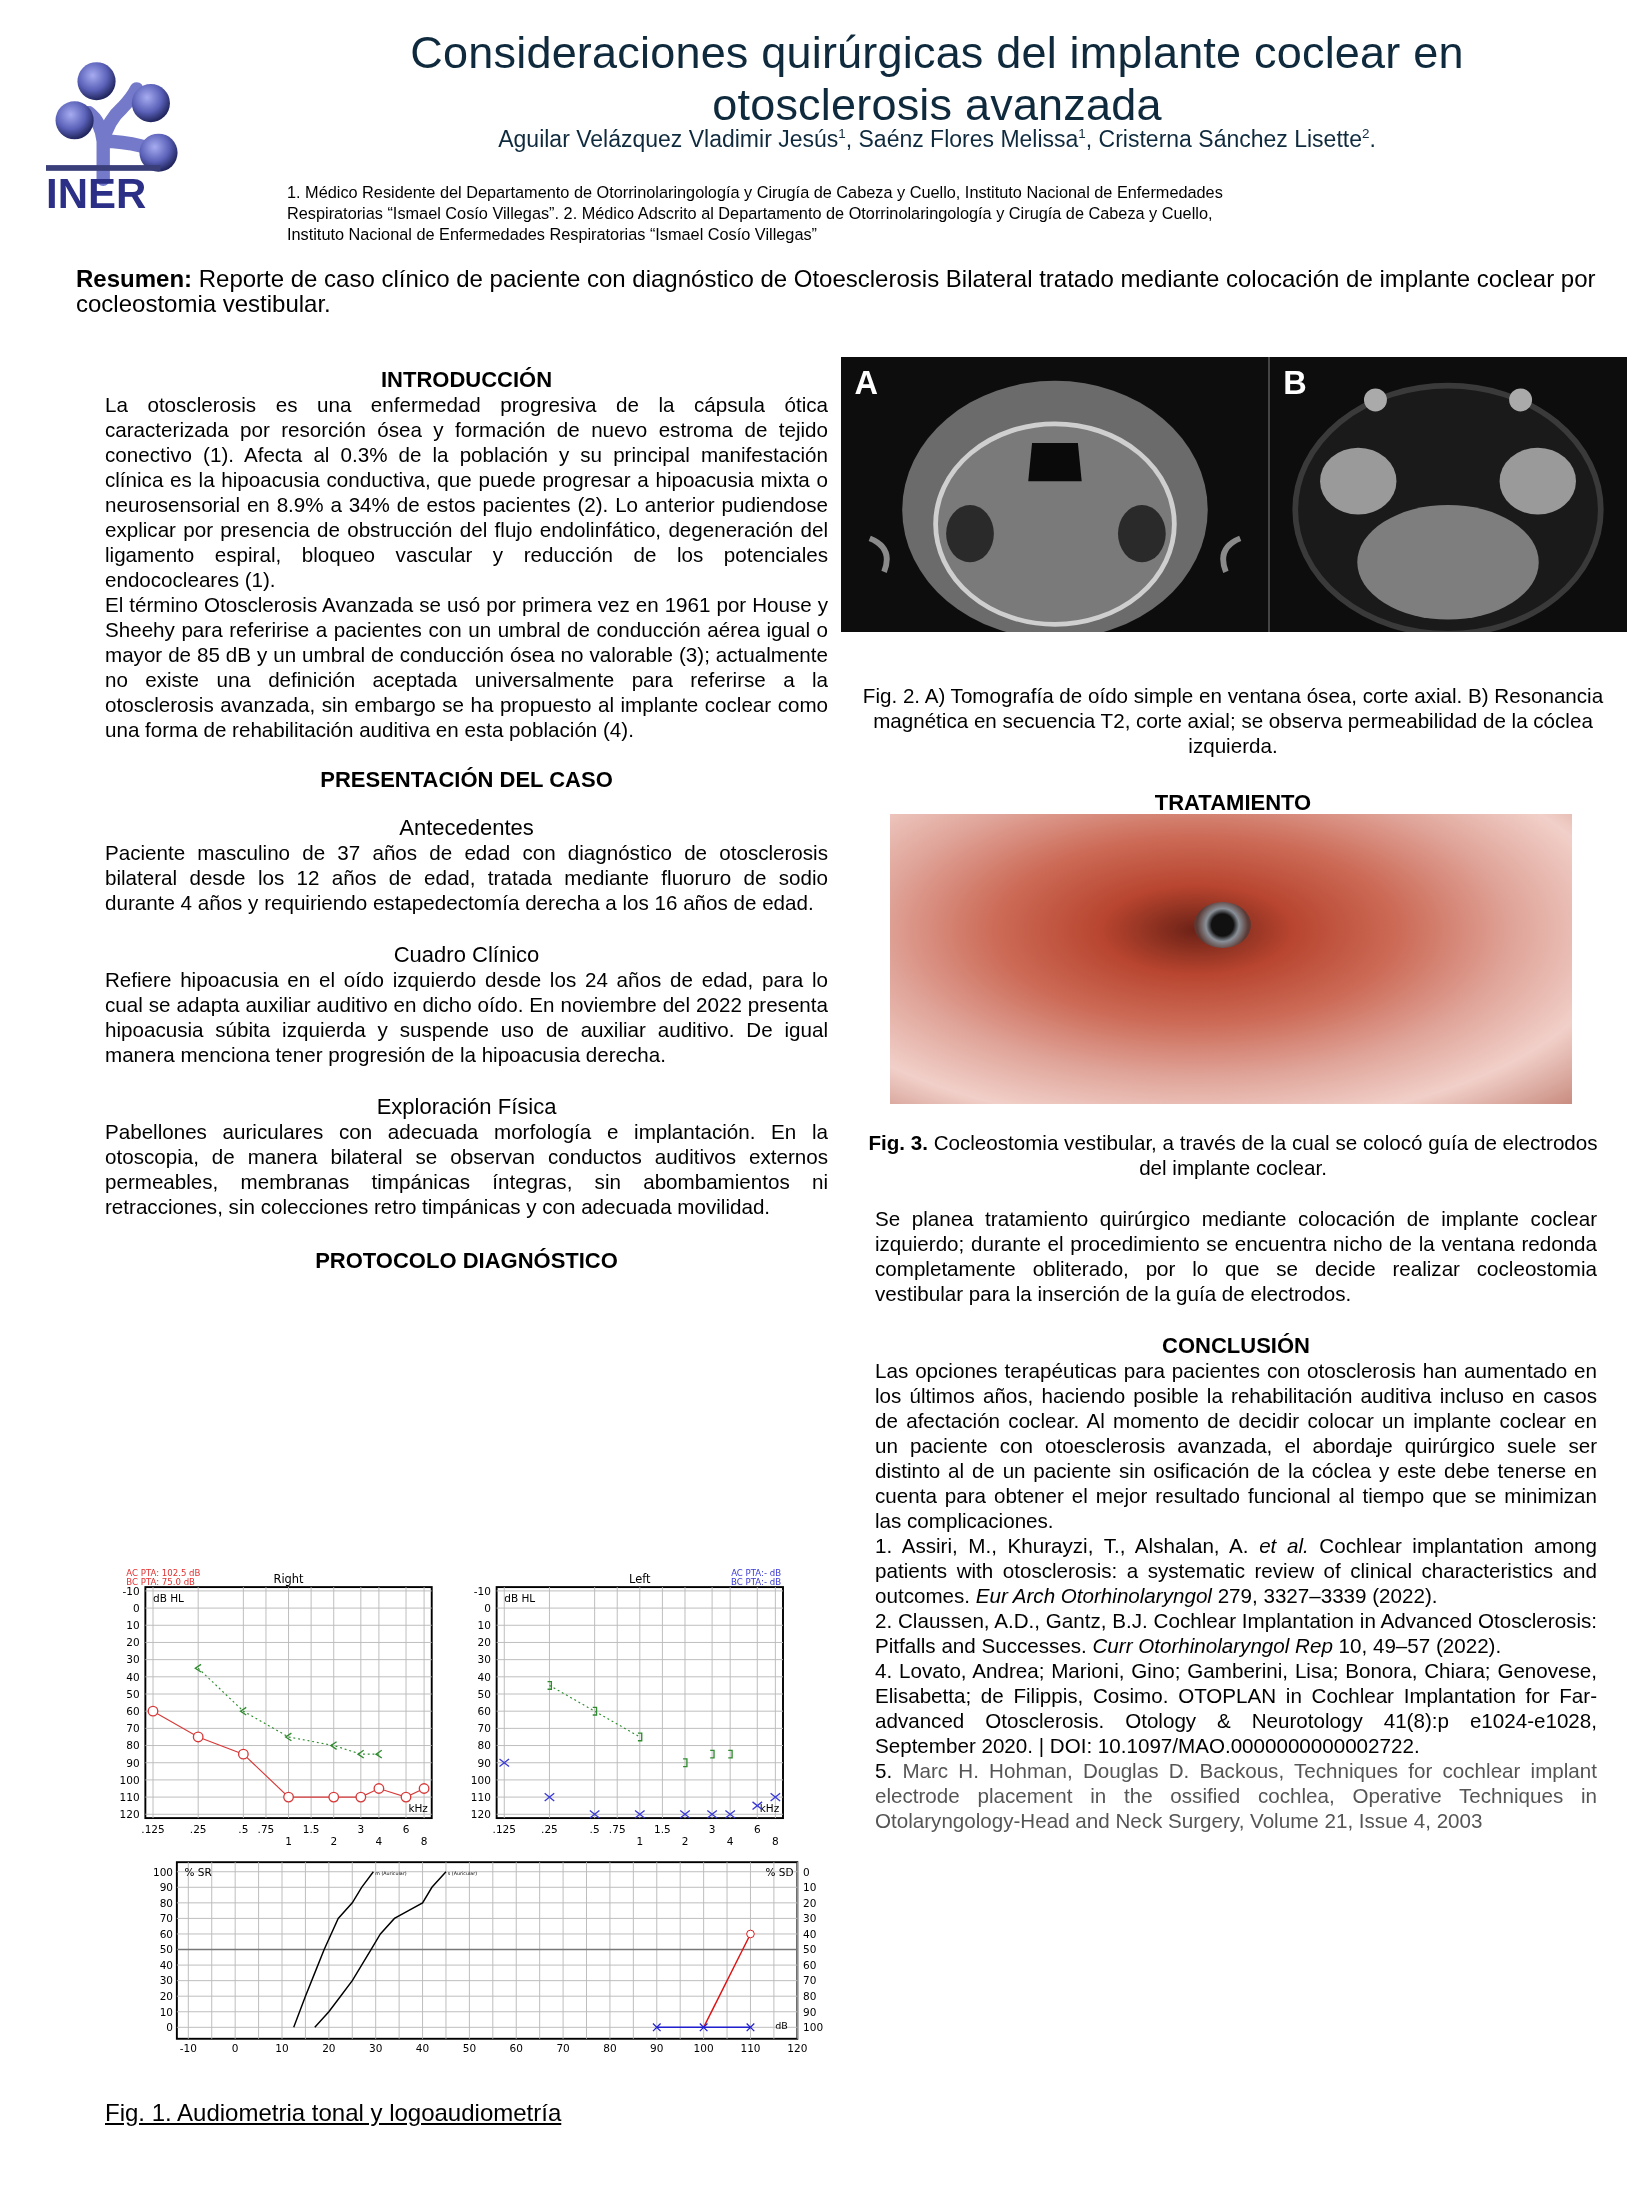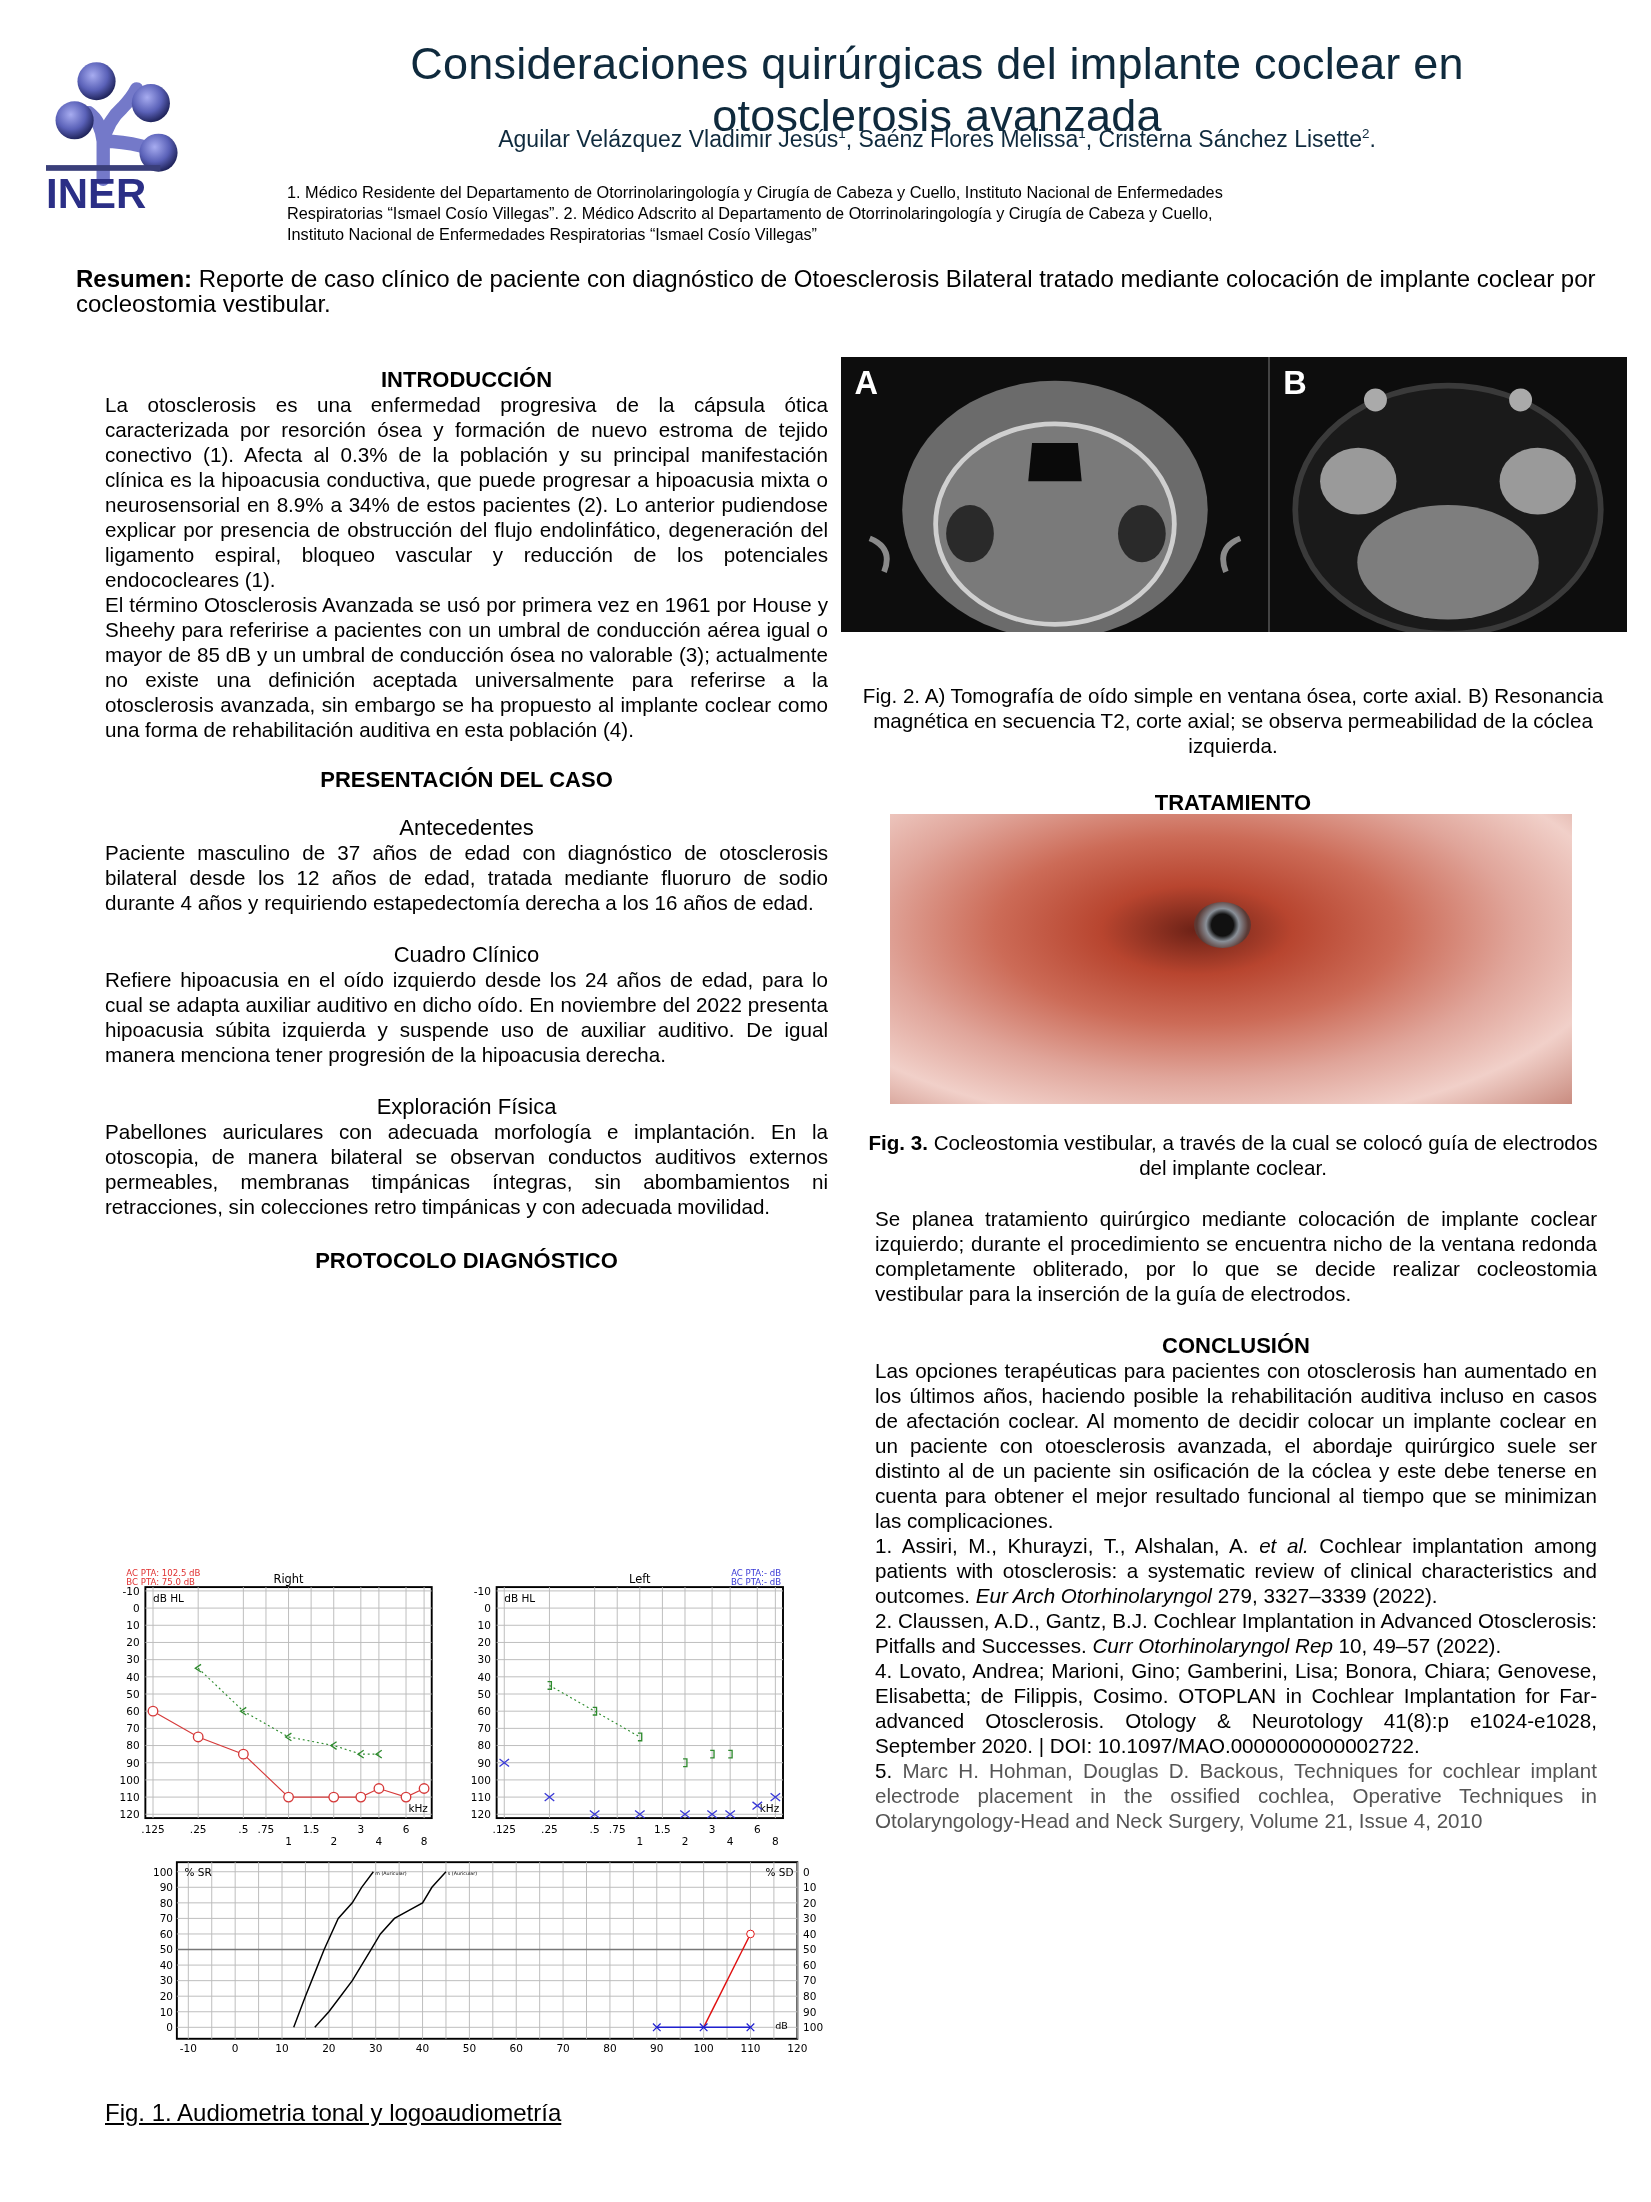--- a/index.html
+++ b/index.html
@@ -1,20 +1,20 @@
 <!DOCTYPE html>
 <html><head>
 <meta charset="utf-8">
 <style>
   html,body{margin:0;padding:0;background:#fff;}
   body{width:1652px;height:2202px;position:relative;overflow:hidden;font-family:"Liberation Sans",sans-serif;color:#000;}
   .abs{position:absolute;}
   
   #logo{left:46px;top:55px;width:143px;height:163px;}
-  #title{left:268px;top:38px;width:1338px;text-align:center;font-size:45px;line-height:52px;color:#0f2a3d;font-weight:normal;letter-spacing:0.2px;}
+  #title{left:268px;top:27px;width:1338px;text-align:center;font-size:45px;line-height:52px;color:#0f2a3d;font-weight:normal;letter-spacing:0.2px;}
   #authors{left:268px;top:126px;width:1338px;text-align:center;font-size:23px;color:#0f2a3d;}
   #authors sup{font-size:13.4px;}
   #affil{left:287px;top:182px;width:1300px;font-size:16.3px;line-height:21px;}
   #resumen{left:76px;top:266px;width:1520px;font-size:24px;line-height:25px;}
   #resumen b{font-weight:bold;}
   
   .col{font-size:20.6px;line-height:25px;text-align:justify;}
   .h{font-weight:bold;text-align:center;font-size:22px;margin:0;}
   .sh{text-align:center;font-size:22px;margin:0;font-weight:normal;}
   .p{margin:0;}
@@ -357,16 +357,16 @@
 </div>
 
 <div id="right" class="abs col" style="top:1206px">
   <p class="p">Se planea tratamiento quirúrgico mediante colocación de implante coclear izquierdo; durante el procedimiento se encuentra nicho de la ventana redonda completamente obliterado, por lo que se decide realizar cocleostomia vestibular para la inserción de la guía de electrodos.</p>
   <h2 class="h" style="margin-top:27px">CONCLUSIÓN</h2>
   <p class="p">Las opciones terapéuticas para pacientes con otosclerosis han aumentado en los últimos años, haciendo posible la rehabilitación auditiva incluso en casos de afectación coclear. Al momento de decidir colocar un implante coclear en un paciente con otoesclerosis avanzada, el abordaje quirúrgico suele ser distinto al de un paciente sin osificación de la cóclea y este debe tenerse en cuenta para obtener el mejor resultado funcional al tiempo que se minimizan las complicaciones.</p>
   <div>
     <p class="p"><span>1. Assiri, M., Khurayzi, T., Alshalan, A. </span><i>et al.</i><span> Cochlear implantation among patients with otosclerosis: a systematic review of clinical characteristics and outcomes. </span><i>Eur Arch Otorhinolaryngol</i><span> 279, 3327–3339 (2022).</span></p>
     <p class="p"><span>2. Claussen, A.D., Gantz, B.J. Cochlear Implantation in Advanced Otosclerosis: Pitfalls and Successes. </span><i>Curr Otorhinolaryngol Rep</i><span> 10, 49–57 (2022).</span></p>
     <p class="p"><span>4. Lovato, Andrea; Marioni, Gino; Gamberini, Lisa; Bonora, Chiara; Genovese, Elisabetta; de Filippis, Cosimo. OTOPLAN in Cochlear Implantation for Far-advanced Otosclerosis. Otology &amp; Neurotology 41(8):p e1024-e1028, September 2020. | DOI: 10.1097/MAO.0000000000002722.</span></p>
-    <p class="p"><span>5. </span><span class="ref5">Marc H. Hohman, Douglas D. Backous, Techniques for cochlear implant electrode placement in the ossified cochlea, Operative Techniques in Otolaryngology-Head and Neck Surgery, Volume 21, Issue 4, 2010</span></p>
+    <p class="p"><span>5. </span><span class="ref5">Marc H. Hohman, Douglas D. Backous, Techniques for cochlear implant electrode placement in the ossified cochlea, Operative Techniques in Otolaryngology-Head and Neck Surgery, Volume 21, Issue 4, 2003</span></p>
   </div>
 </div>
 
 
 </body></html>

